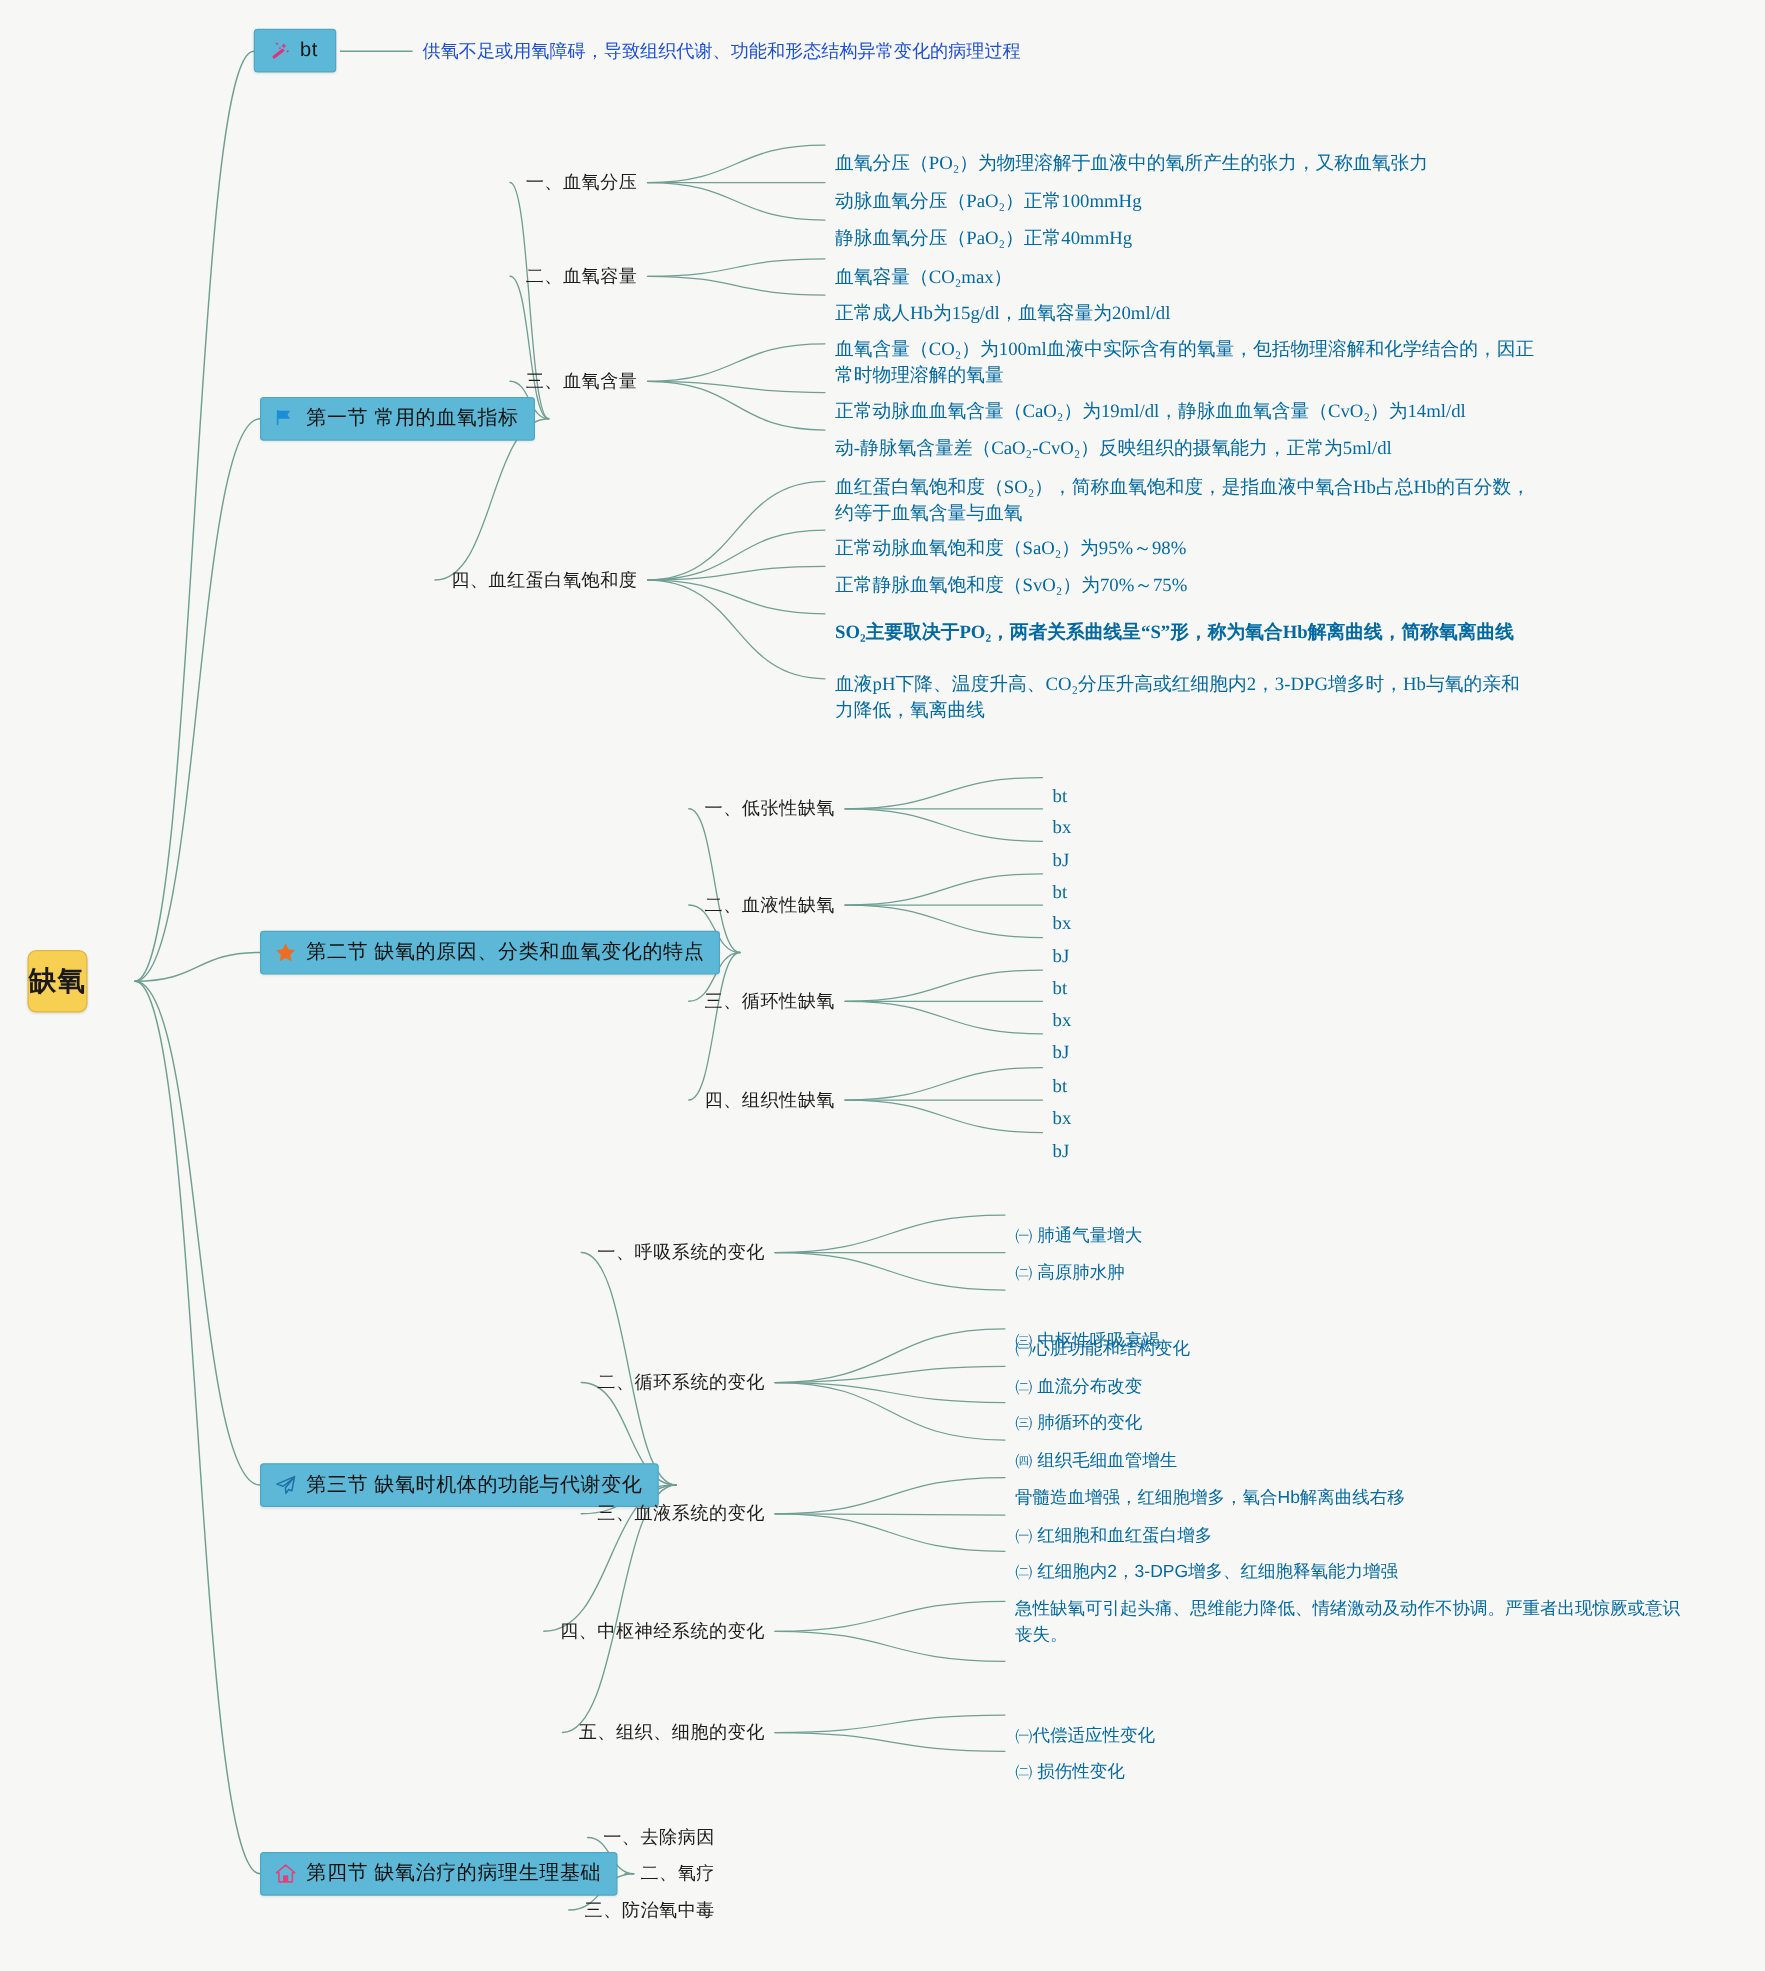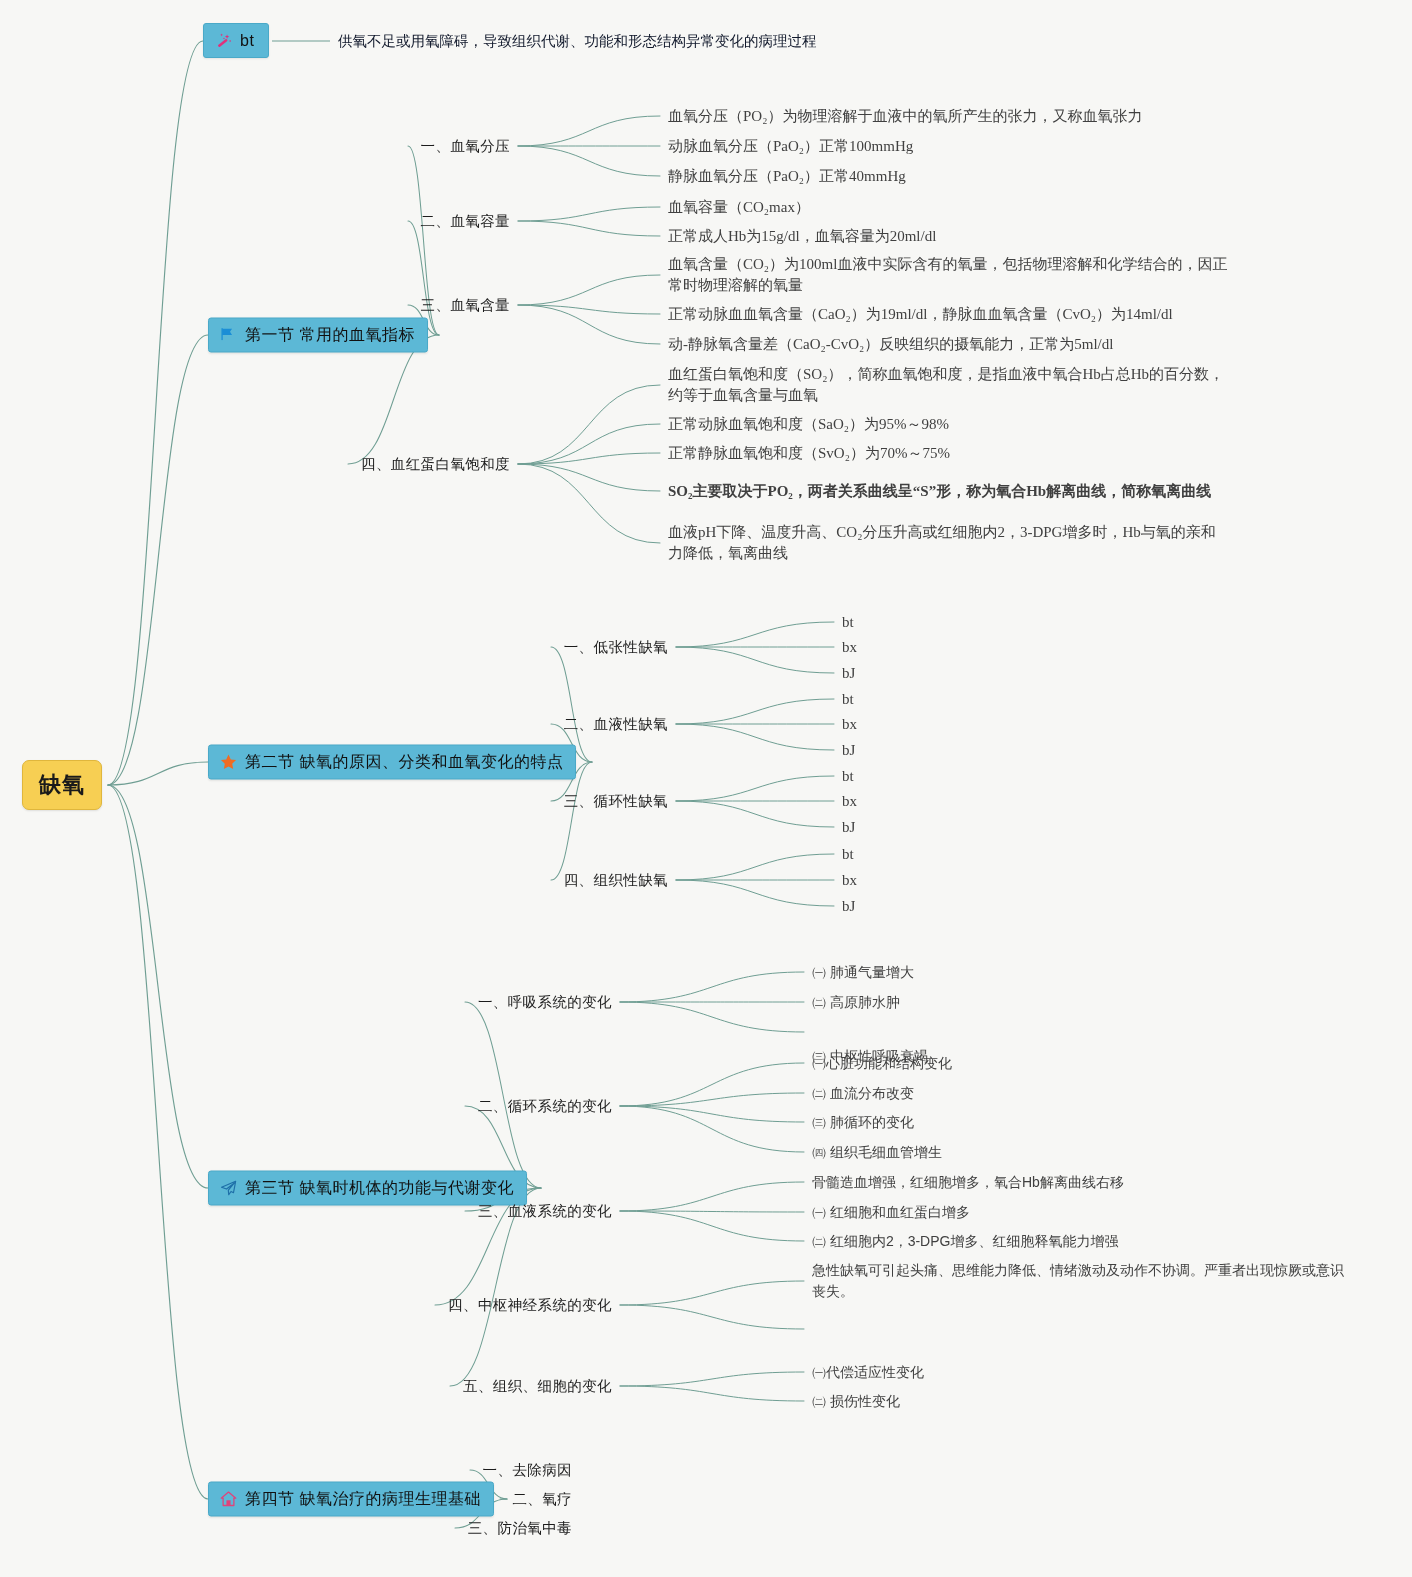--- a/index.html
+++ b/index.html
@@ -9,43 +9,43 @@
     font-family:"Liberation Sans","DejaVu Sans",sans-serif;
     position:relative;overflow:hidden;
   }
   #canvas{position:absolute;left:0;top:0;width:1412px;height:1577px;}
   svg#links{position:absolute;left:0;top:0;width:1412px;height:1577px;pointer-events:none;}
   .node{position:absolute;box-sizing:border-box;white-space:nowrap;}
   .root-box{
     background:#f7cf53;
     border:1px solid #e0b63c;
     border-radius:7px;
-    padding:9px 16px;
+    padding:9px 0;
     font-size:22px;font-weight:bold;color:#1a1a1a;
     letter-spacing:1px;
     box-shadow:0 1px 2px rgba(0,0,0,.10);
   }
   
   .sec-box{
     background:#5cb8d6;
     border:1px solid #4aa9c8;
     border-radius:3px;
     padding:6px 12px 6px 10px;
     font-size:16px;color:#111;
     display:flex;align-items:center;gap:7px;
     box-shadow:0 1px 2px rgba(0,0,0,.08);
   }
   .sec-box .ico{display:inline-flex;width:19px;height:19px;align-items:center;justify-content:center;flex:0 0 auto;}
   .sec-box .lbl{font-size:16px;letter-spacing:.5px;}
 
   .mid{font-size:14.5px;color:#1c1c1c;letter-spacing:.4px;}
-  .leaf{font-size:14px;color:#404040;line-height:21px;}
+  .leaf{font-size:14px;color:#0369a1;line-height:21px;margin-top:16px;}
   .leaf.serif{font-family:"Liberation Serif","DejaVu Serif",serif;font-size:15px;}
   .leaf.wrap{white-space:normal;}
-  .note{font-size:14.5px;color:#0f172a;}
+  .note{font-size:14.5px;color:#1d4ed8;}
 </style>
 </head>
 <body>
 
 <div id="canvas">
   <svg id="links" viewBox="0 0 1412 1577">
       <path d="M 108 785 C 157.4 785, 153.6 41, 203 41" fill="none" stroke="#6f9e93" stroke-width="1.15" stroke-linecap="round"></path>
       <line x1="272" y1="41" x2="330" y2="41" stroke="#6f9e93" stroke-width="1.1"></line>
       <path d="M 108 785 C 160 785, 156 335, 208 335" fill="none" stroke="#6f9e93" stroke-width="1.15" stroke-linecap="round"></path>
       <path d="M 439 335 C 422.88 335, 424.12 146, 408 146" fill="none" stroke="#6f9e93" stroke-width="1.05" stroke-linecap="round"></path>

